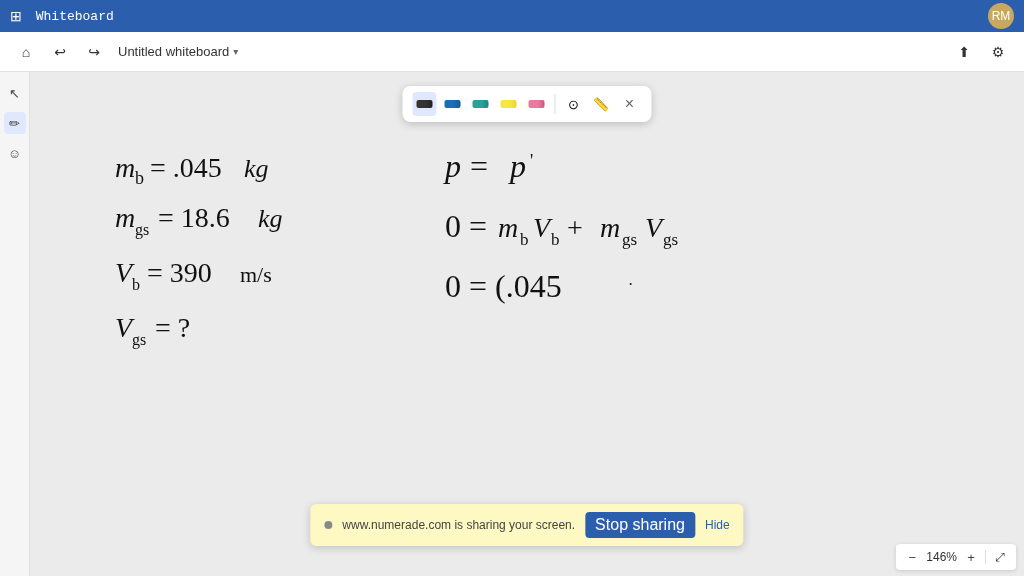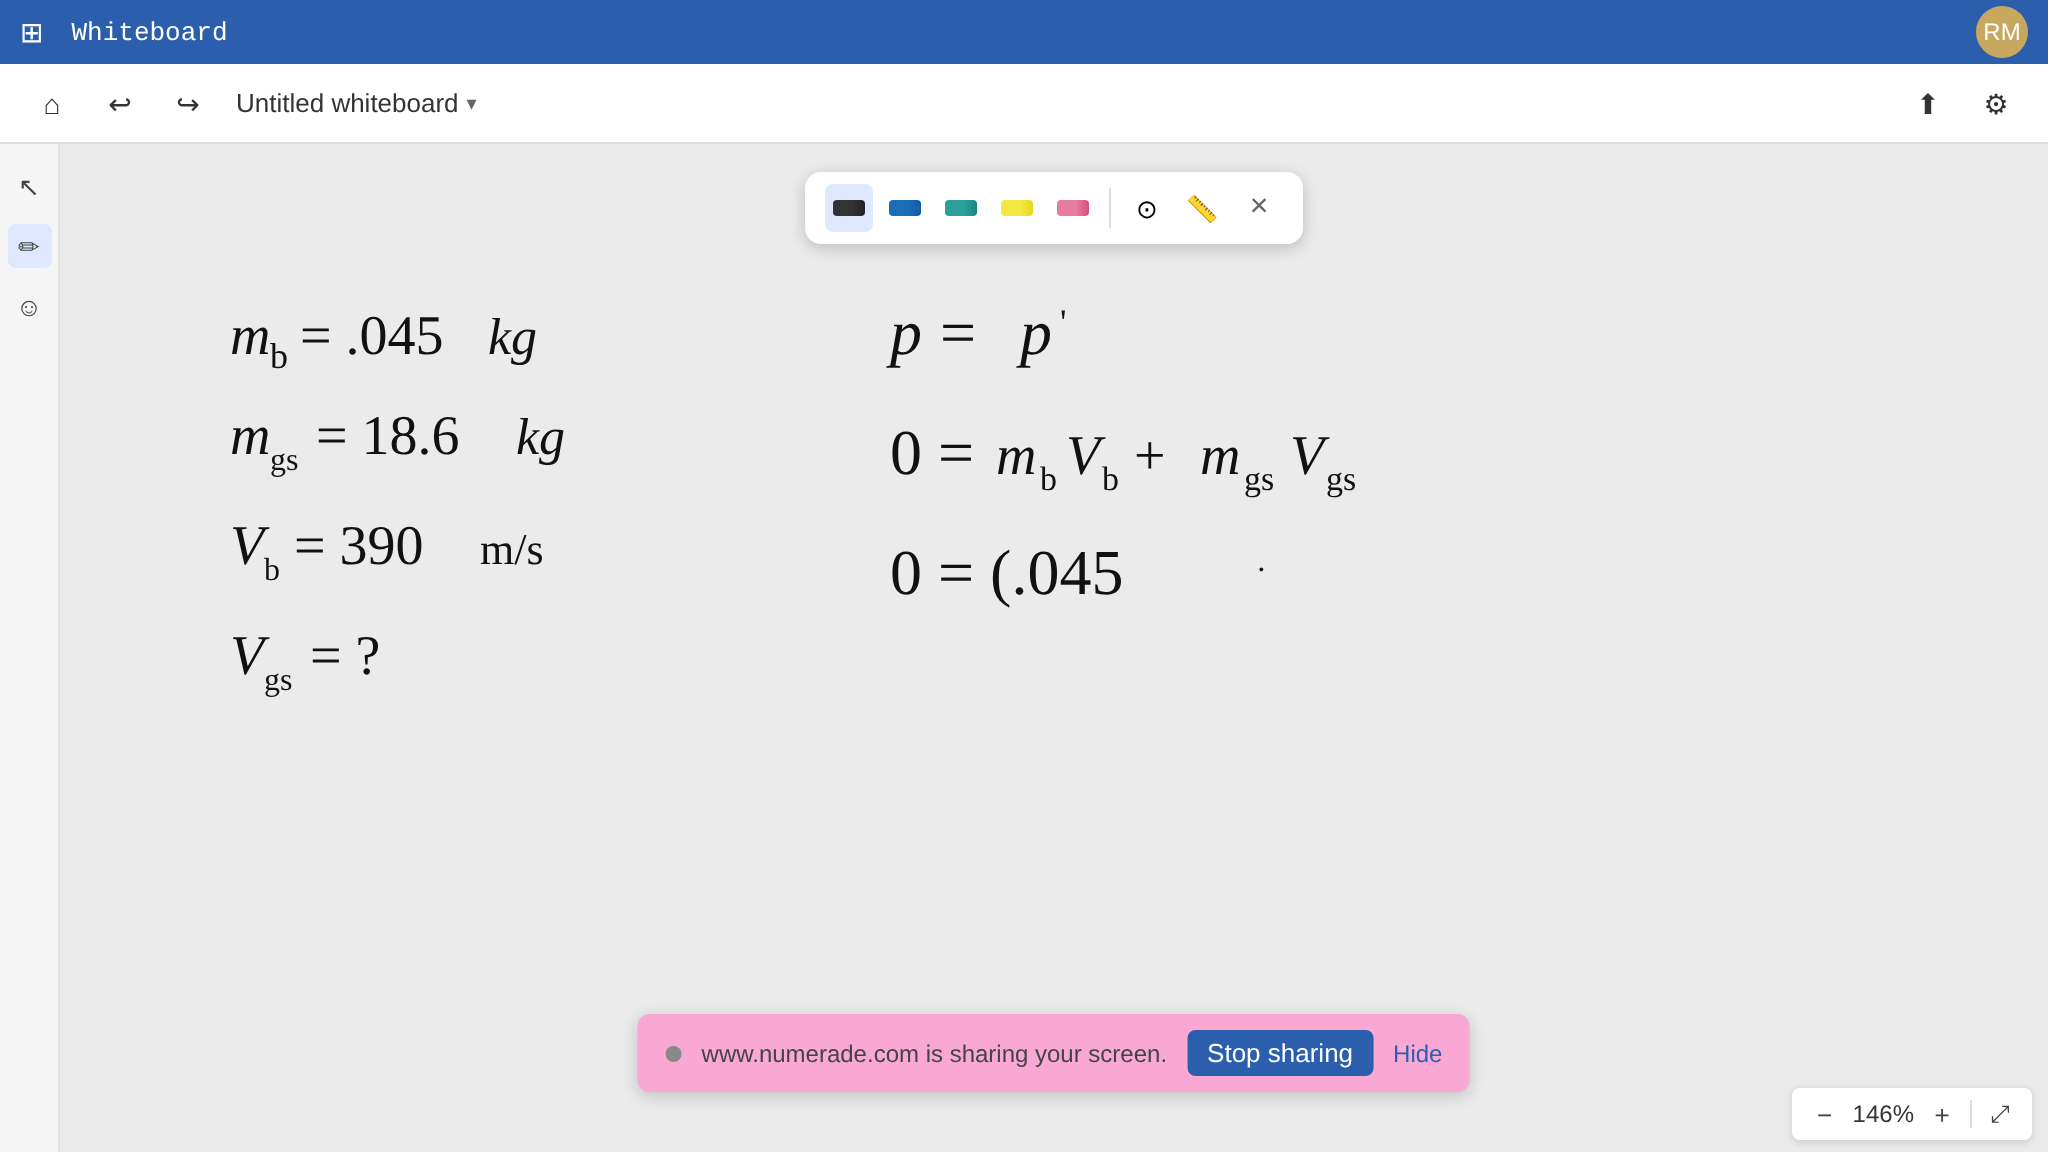--- a/index.html
+++ b/index.html
@@ -137,39 +137,39 @@
       top: 0; left: 0;
       width: 100%; height: 100%;
     }
 
     
     #sharing-bar {
       position: absolute;
       bottom: 30px;
       left: 50%;
       transform: translateX(-50%);
-      background: #f9a8d4;
+      background: #fef9c3;
       border-radius: 6px;
       box-shadow: 0 2px 8px rgba(0,0,0,0.18);
       display: flex;
       align-items: center;
       padding: 8px 14px;
       gap: 10px;
       font-size: 12px;
       color: #444;
       z-index: 20;
     }
     .sharing-bar-dot { width: 8px; height: 8px; border-radius: 50%; background: #888; }
     .stop-sharing-btn {
       background: #2b5fad;
       color: white;
       border: none;
       border-radius: 4px;
       padding: 4px 10px;
-      font-size: 13px;
+      font-size: 16px;
       cursor: pointer;
       text-align: center;
     }
     .hide-btn {
       background: none;
       border: none;
       color: #2b5fad;
       font-size: 12px;
       cursor: pointer;
     }

